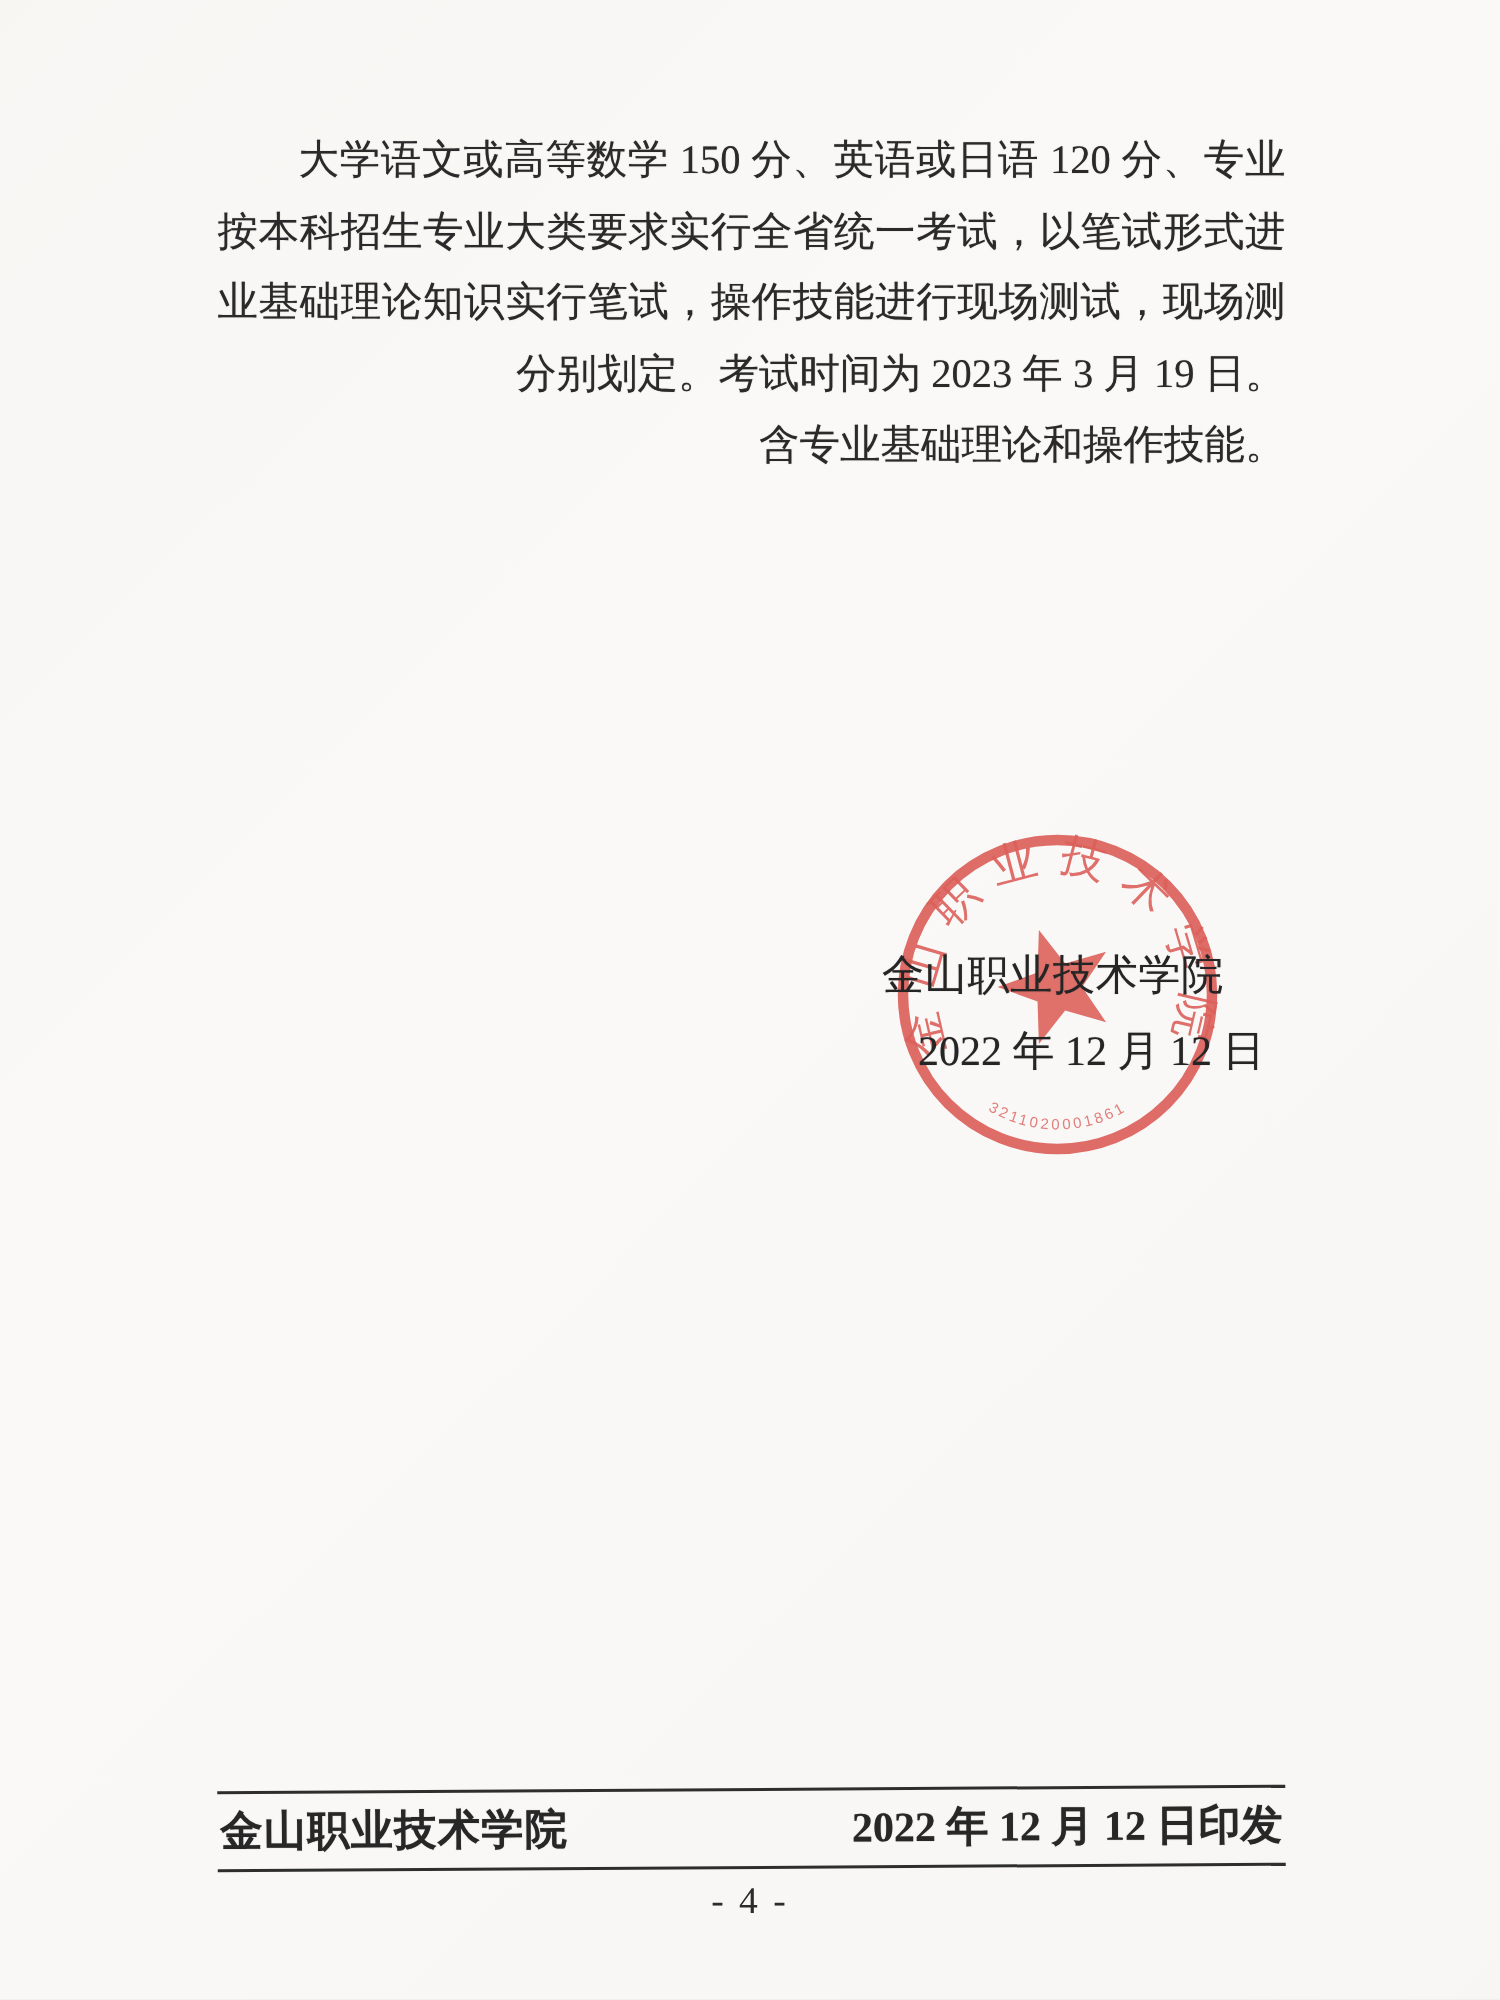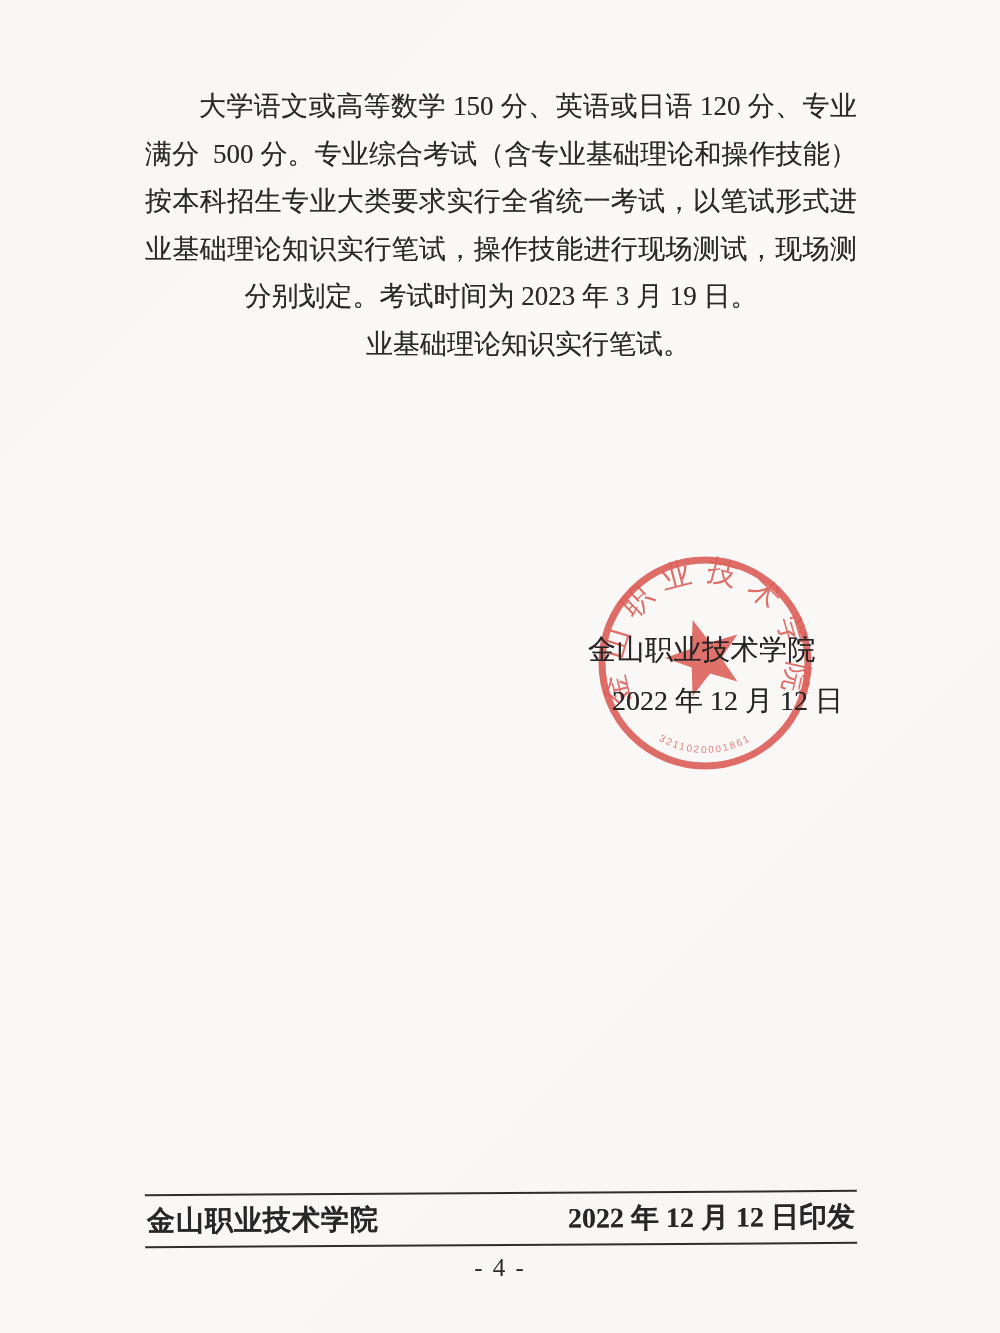--- a/index.html
+++ b/index.html
@@ -15,21 +15,21 @@
   }
   
   .bodytext{
     position:absolute;left:145px;top:83px;width:712px;
     font-size:27px;line-height:47.5px;
     color:#2a2a2a;
     text-shadow:0 0 0.6px rgba(45,45,45,.55);
   }
   .line{white-space:pre-wrap;text-align:justify;text-align-last:justify;}
   .line.indent{padding-left:54px;}
-  .line.nofill{text-align:center;text-align-last:auto;}
+  .line.nofill{text-align:right;text-align-last:auto;}
   
   .sig{
     position:absolute;z-index:2;
     font-size:28px;color:#252525;white-space:pre;
     text-shadow:0 0 0.6px rgba(45,45,45,.5);
   }
   .sig.org{left:588px;top:631px;letter-spacing:0.5px;}
   .sig.date{left:612px;top:682px;}
   
   .seal{
@@ -60,25 +60,24 @@
     white-space:pre;
   }
 </style>
 </head>
 <body>
 
 <div class="page">
 
   <div class="bodytext">
     <div class="line indent">大学语文或高等数学 150 分、英语或日语 120 分、专业</div>
-    <div class="line">满分  500 分。专业综合考试（含专业基础理论和操作技能）</div>
     <div class="line">按本科招生专业大类要求实行全省统一考试，以笔试形式进</div>
     <div class="line">业基础理论知识实行笔试，操作技能进行现场测试，现场测</div>
     <div class="line nofill">分别划定。考试时间为 2023 年 3 月 19 日。</div>
-    <div class="line indent nofill">业基础理论知识实行笔试。</div>
+    <div class="line indent nofill">含专业基础理论和操作技能。</div>
   </div>
 
   <svg class="seal" viewBox="0 0 224 224" xmlns="http://www.w3.org/2000/svg">
     <circle cx="112" cy="112" r="103" fill="none" stroke="#d84b45" stroke-width="7" opacity="0.92"></circle>
     <defs>
       <path id="arcTop" d="M 34.9 140.1 A 82 82 0 1 1 189.1 140.1" fill="none"></path>
       <path id="arcBottom" d="M 57.9 183.9 A 90 90 0 0 0 166.2 183.9" fill="none"></path>
     </defs>
     <text font-size="30" fill="#d84b45" letter-spacing="12" font-family="'Liberation Serif','DejaVu Serif',serif" opacity="0.9">
       <textPath href="#arcTop" startOffset="50%" text-anchor="middle">金山职业技术学院</textPath>

